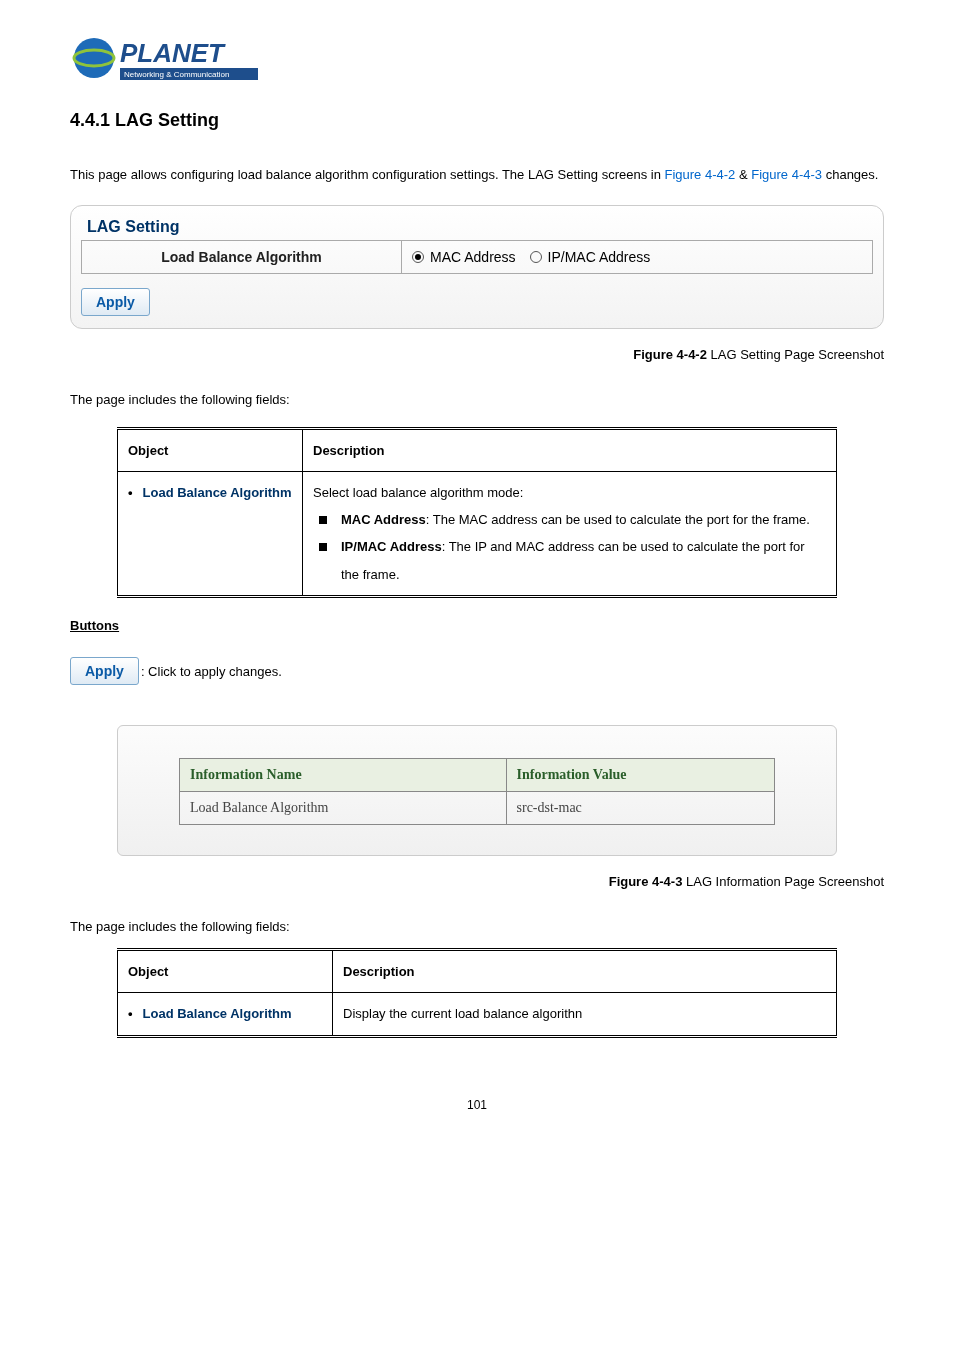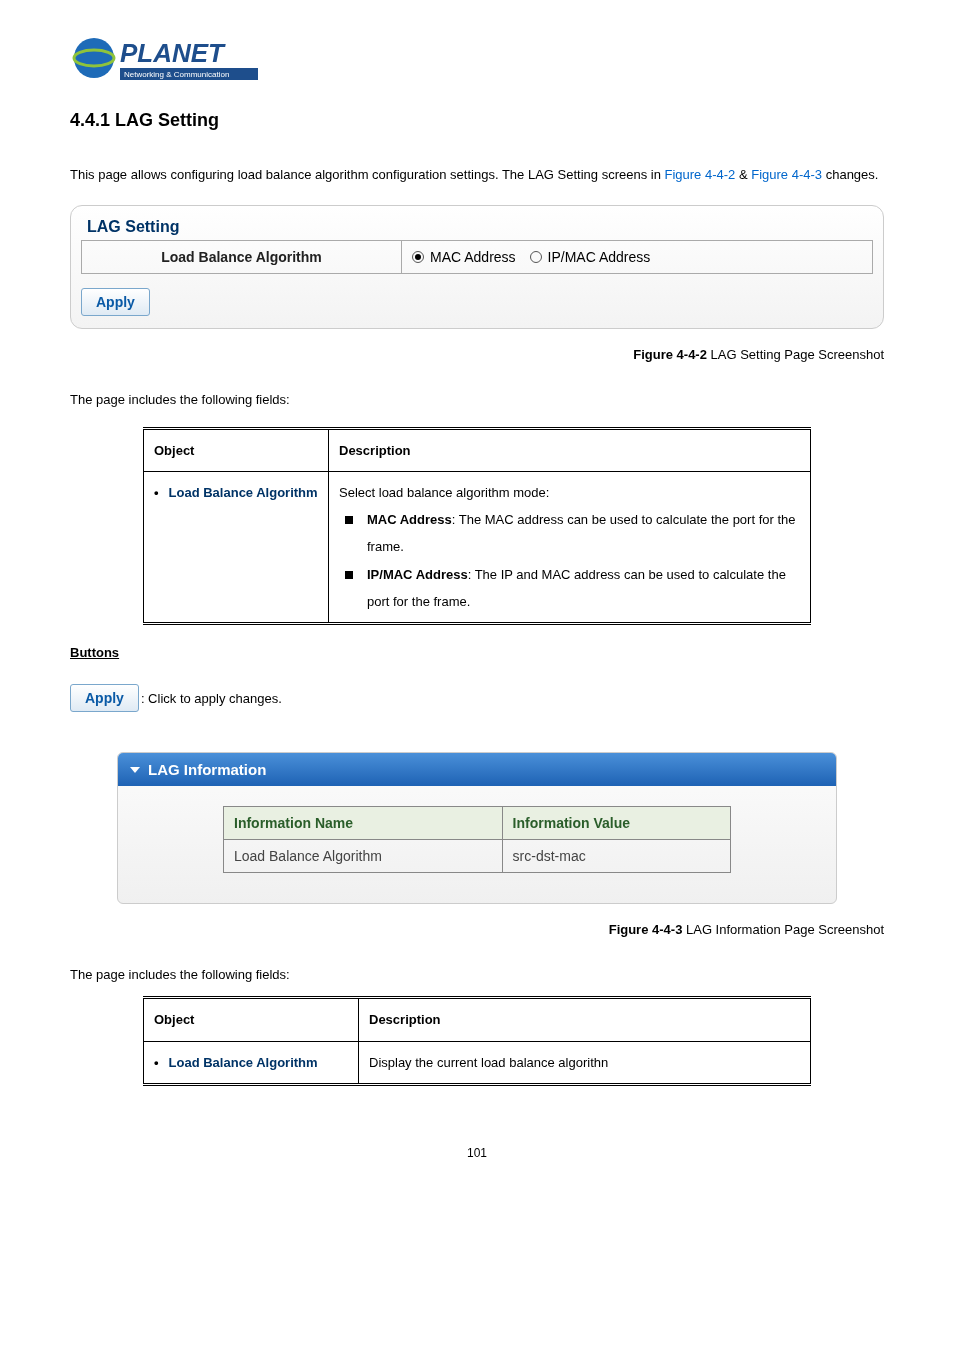--- a/index.html
+++ b/index.html
@@ -65,21 +65,21 @@
       margin-top: 14px;
       cursor: pointer;
     }
     .fig-caption { text-align: right; margin: 18px 0 30px 0; font-size: 13px; }
     .fig-caption b { font-weight: bold; }
 
     .sub-heading { margin: 12px 0 20px 0; }
 
     
     .fields-table {
-      width: 668px;
+      width: 720px;
       margin: 0 auto 18px auto;
       border-collapse: collapse;
       border-top: 3px double #000;
       border-bottom: 3px double #000;
     }
     .fields-table th, .fields-table td {
       border: 1px solid #000;
       padding: 7px 10px;
       text-align: left;
       vertical-align: top;
@@ -118,23 +118,24 @@
       color: #fff;
       font-size: 15px;
       font-weight: bold;
       padding: 8px 12px;
       border-top-left-radius: 5px;
       border-top-right-radius: 5px;
       display:flex; align-items:center; gap:8px;
     }
     .tri { width:0;height:0;border-left:5px solid transparent;border-right:5px solid transparent;border-top:6px solid #fff; display:inline-block;}
     .info-table {
-      width: 508px;
-      margin: 20px auto 0 auto;
+      width: 596px;
+      margin: 32px auto 0 auto;
       border-collapse: collapse;
+      font-family: Liberation Serif, serif;
     }
     .info-table th, .info-table td {
       border: 1px solid #888;
       padding: 8px 10px;
       text-align: left;
       font-size: 14px;
       color: #444;
     }
     .info-table th {
       background: #e9f0e2;
@@ -219,24 +220,20 @@
 </tbody>
   </table>
 
 <div class="buttons-title">Buttons</div>
 <div class="buttons-line">
   <span class="apply-btn" style="margin-top:0">Apply</span>
   <span>: Click to apply changes.</span>
 </div>
 
 <div class="info-panel">
-  <div class="info-header">
-    <span class="tri"></span>
-    <span>LAG Information</span>
-  </div>
   <table class="info-table">
     <tbody>
         <tr>
       <th>Information Name</th>
       <th>Information Value</th>
     </tr>
     <tr>
       <td>Load Balance Algorithm</td>
       <td>src-dst-mac</td>
     </tr>

